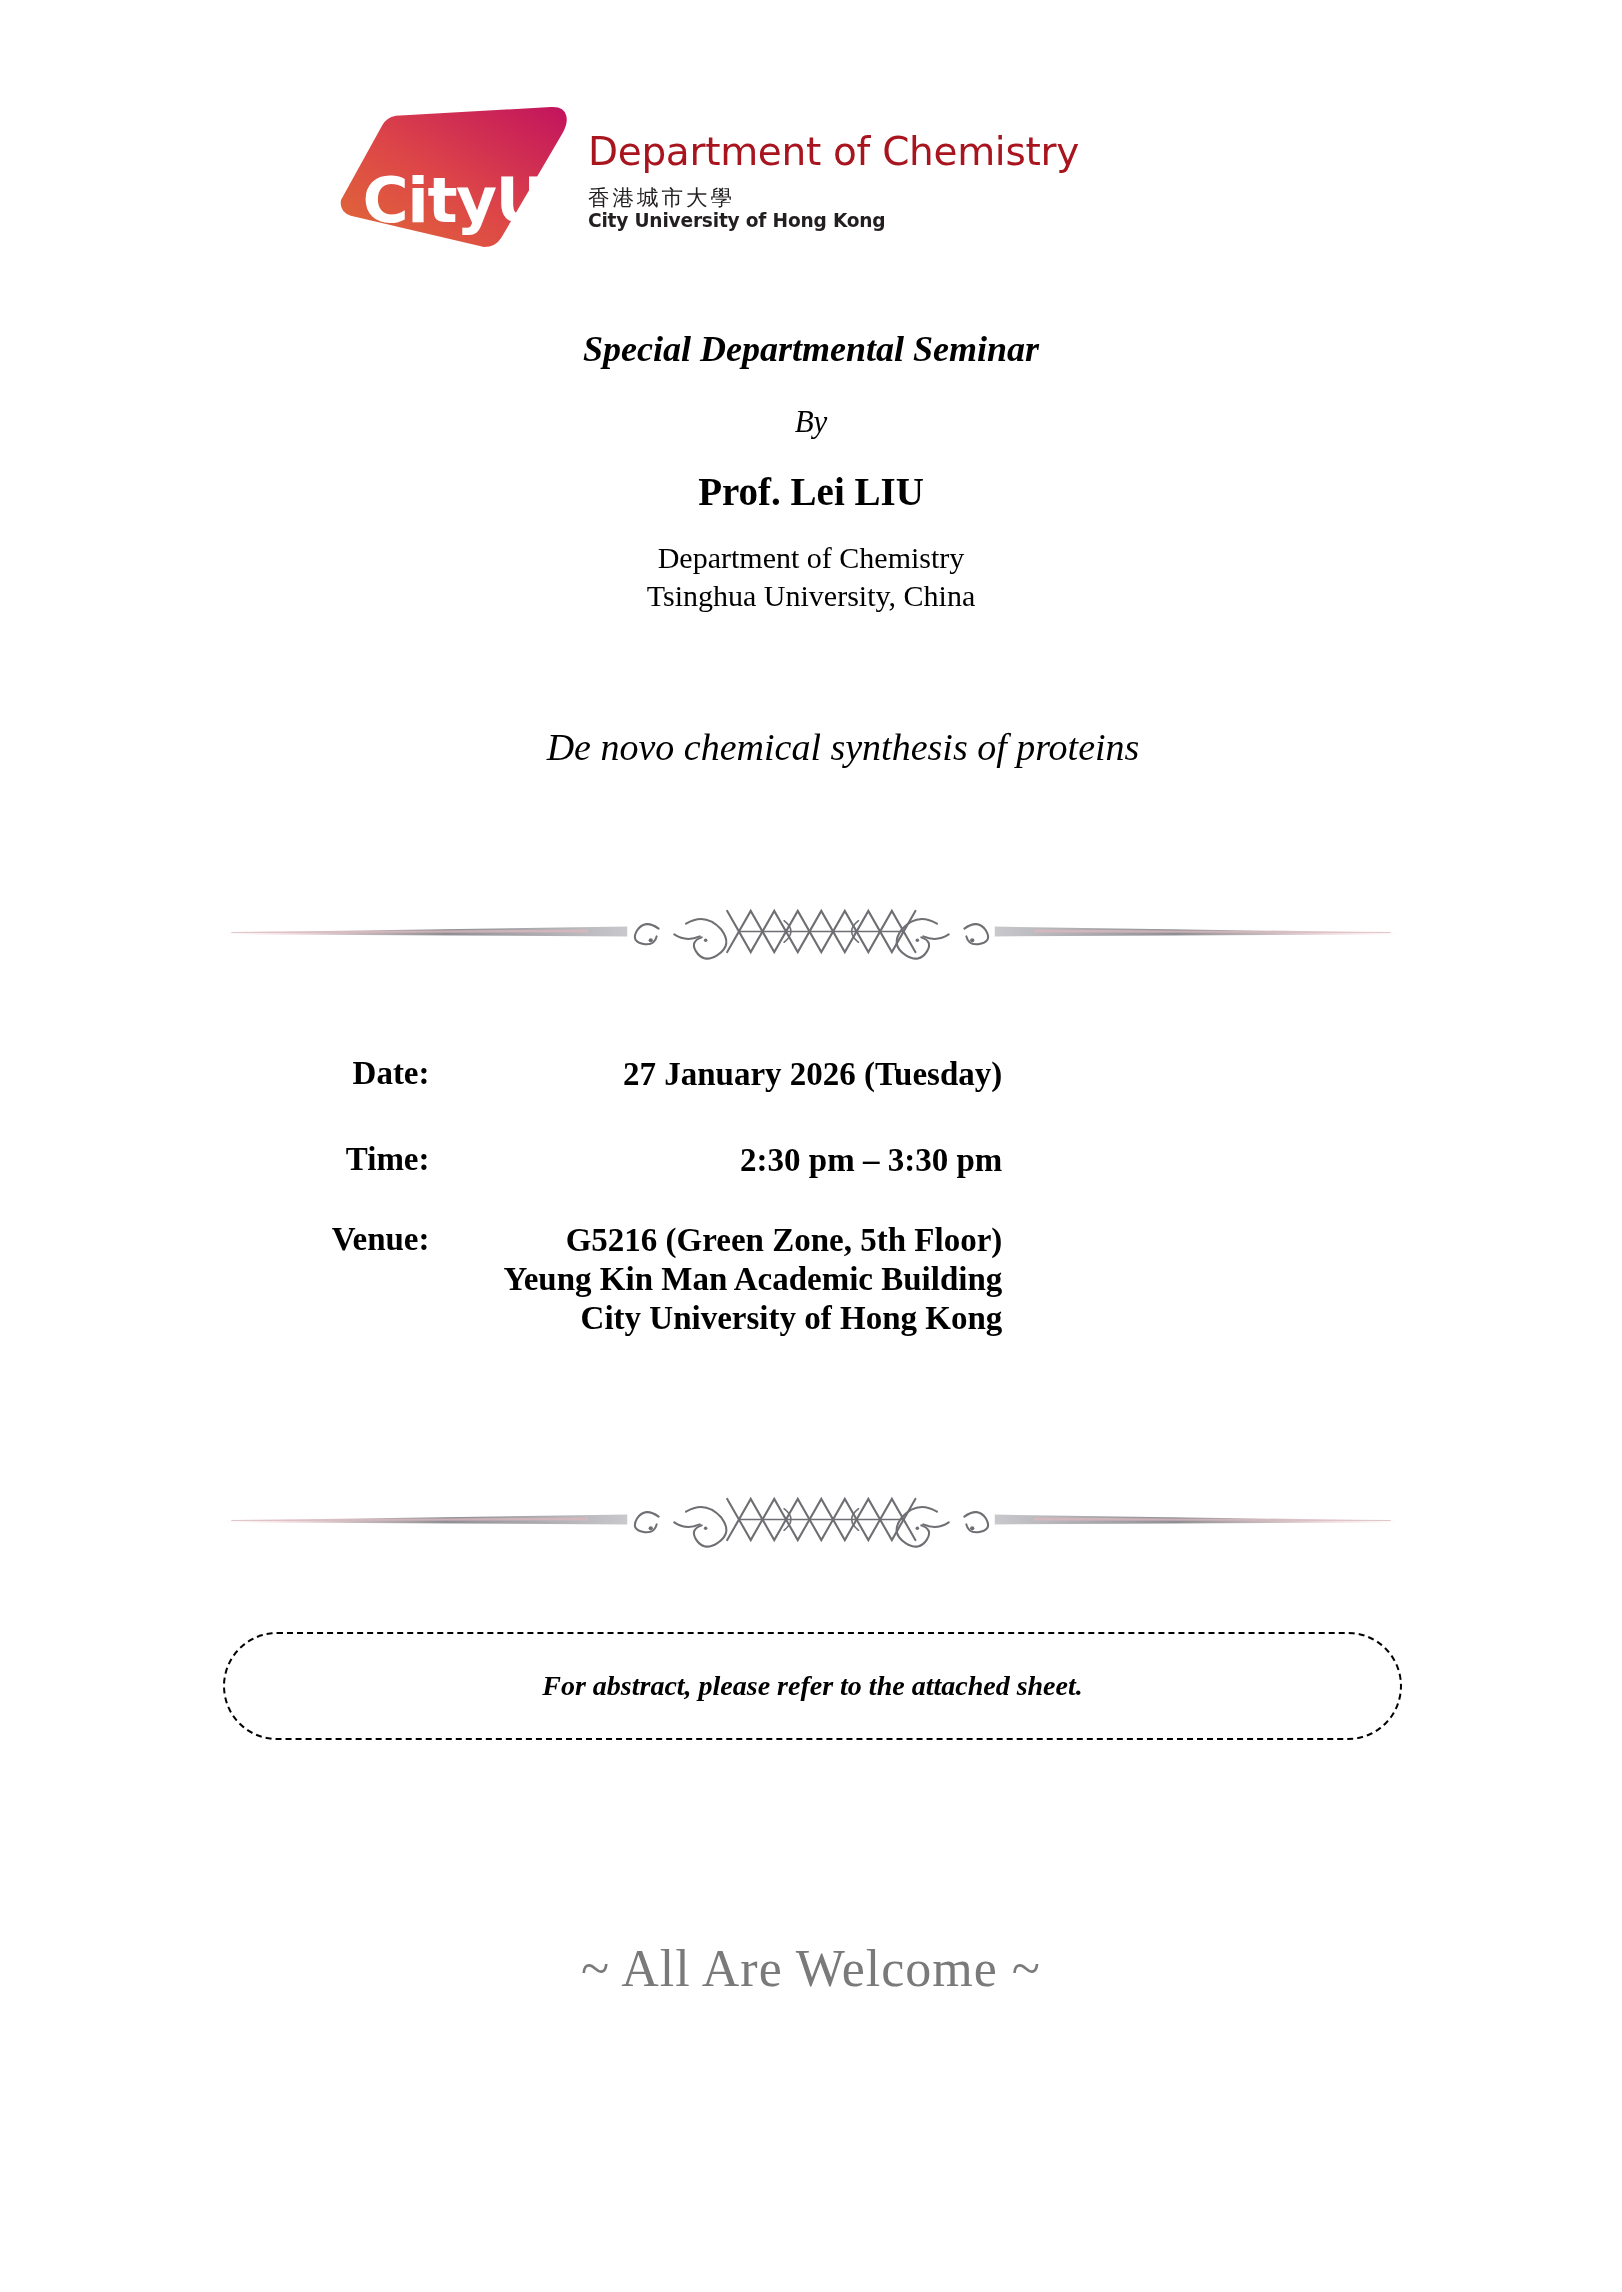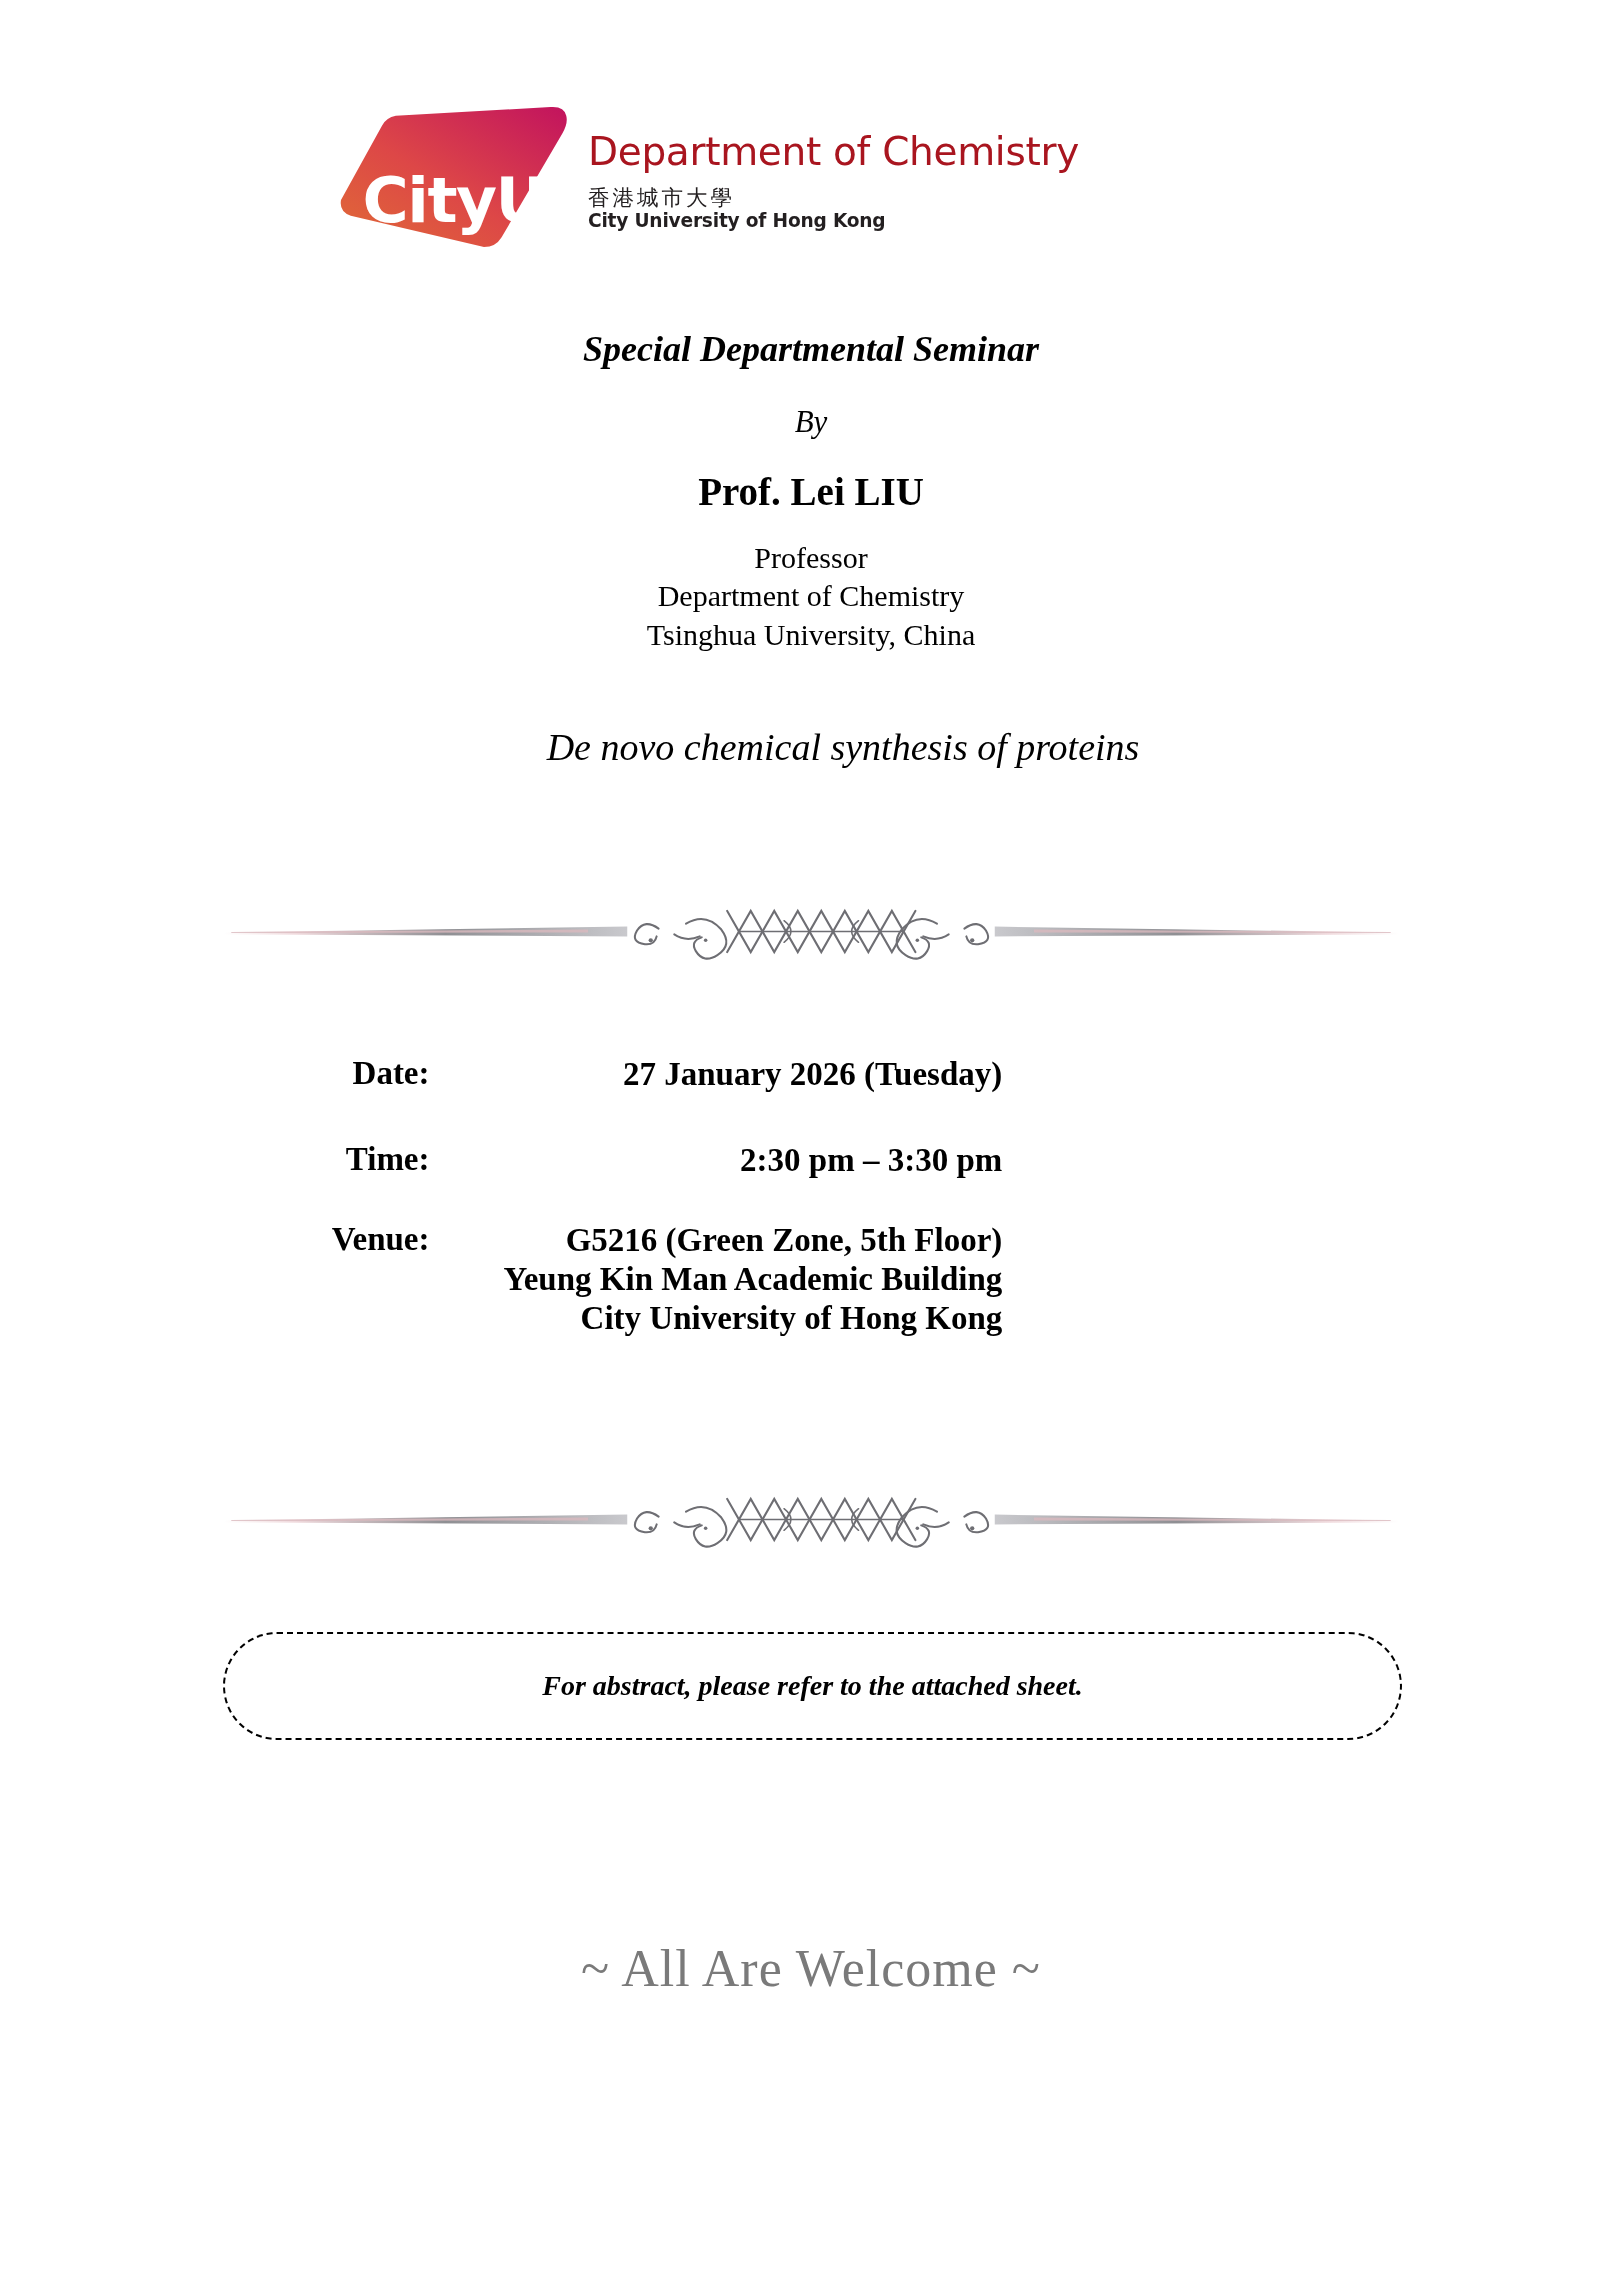--- a/index.html
+++ b/index.html
@@ -228,21 +228,20 @@
       </div>
 
     </div>
   </div>
 
   <div class="block-center seminar-by">By</div>
   <div class="block-center seminar-kicker">Special Departmental Seminar</div>
   <div class="block-center speaker-name">Prof. Lei LIU</div>
 
   <div class="block-center speaker-affil">
-    <div>Professor</div>
     <div>Department of Chemistry</div>
     <div>Tsinghua University, China</div>
   </div>
 
   <div class="block-center talk-title">De novo chemical synthesis of proteins</div>
 
   <div class="ornament top">
     <svg width="1622" height="69" viewBox="0 0 1655 70">
       <defs>
         <linearGradient id="barL" x1="0" y1="0" x2="1" y2="0">

